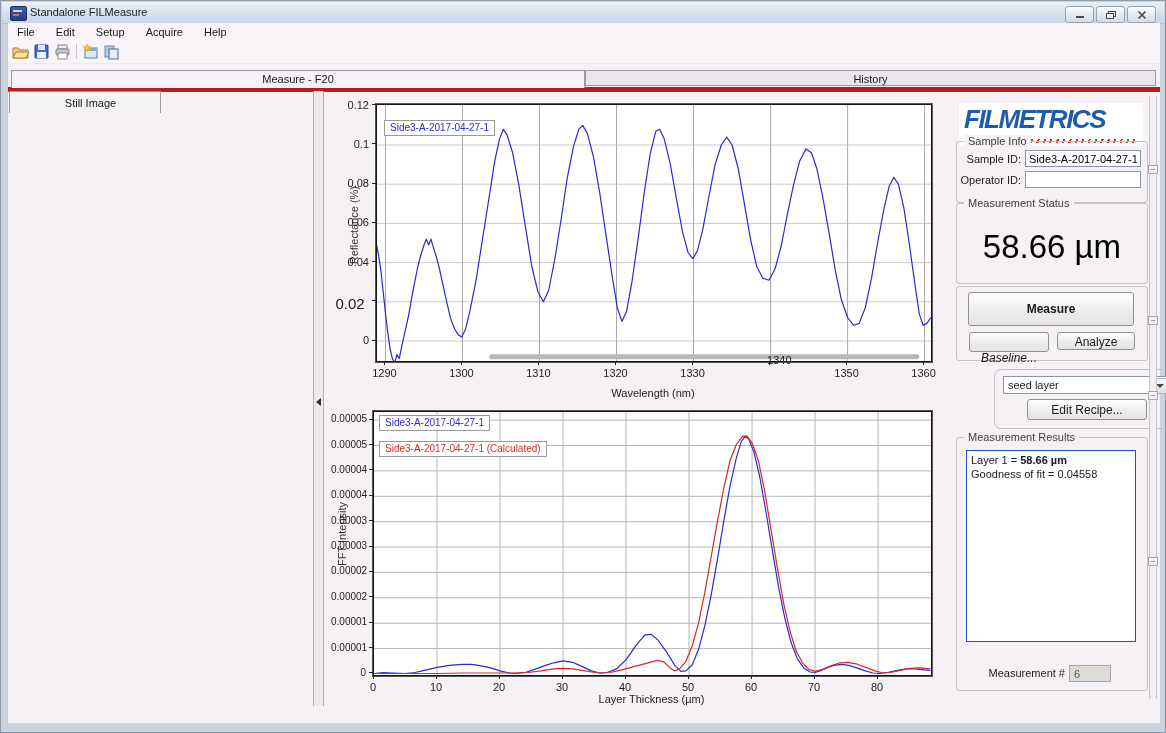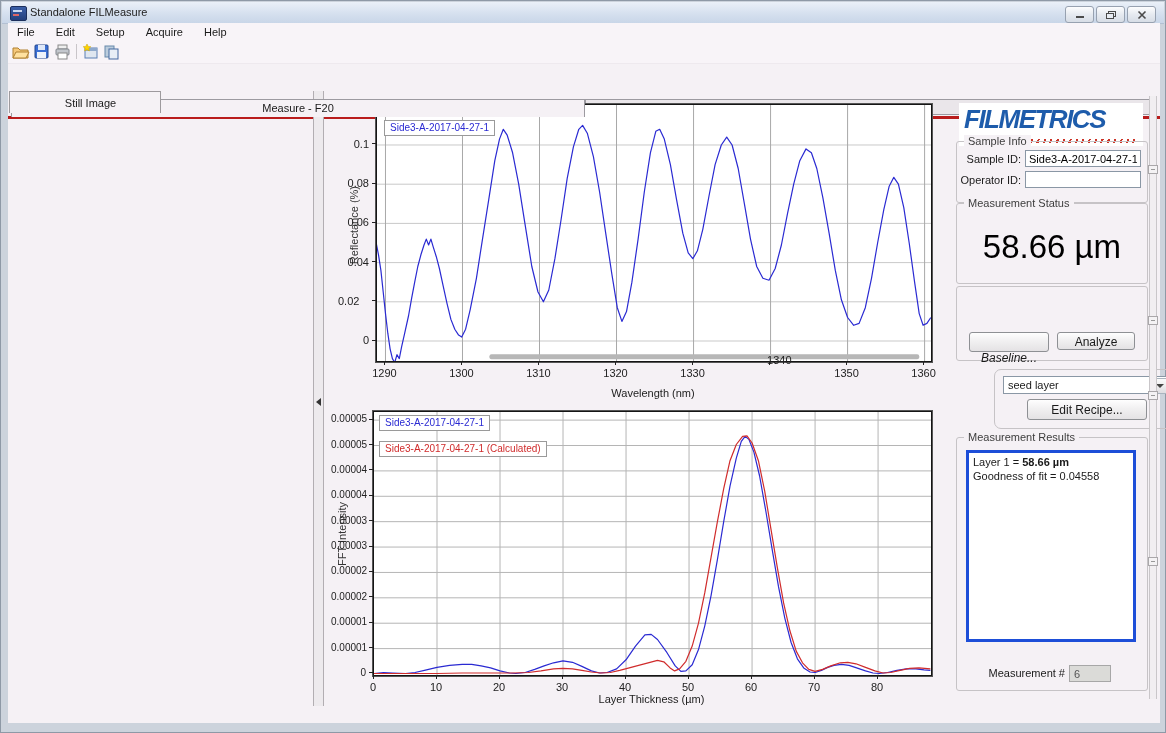--- a/index.html
+++ b/index.html
@@ -18,21 +18,21 @@
     background:linear-gradient(#fdfdfe,#e6eaf0 50%,#d7dde6);}
   .winbtn svg{position:absolute;left:50%;top:50%;transform:translate(-50%,-50%);}
   
   #client{position:absolute;left:7px;top:22px;width:1152px;height:700px;background:#f5f1f5;}
   #menubar{position:absolute;left:0;top:0;width:100%;height:18px;background:#f8f4f8;}
   .menuitem{display:inline-block;padding:3px 9px 0 9px;font-size:11px;}
   #toolbar{position:absolute;left:0;top:18px;width:100%;height:22px;background:#f8f4f8;border-bottom:1px solid #eee9ee;}
   .tbi{position:absolute;top:2px;width:18px;height:18px;}
   .tbsep{position:absolute;top:3px;width:1px;height:15px;background:#c9c5c9;}
   
-  #tabstrip{position:absolute;left:0;top:46px;width:100%;height:18px;border-bottom:3px solid #b91c1c;margin-top:29px;}
+  #tabstrip{position:absolute;left:0;top:46px;width:100%;height:18px;border-bottom:5px solid #b91c1c;}
   .maintab{position:absolute;top:1px;height:16px;border:1px solid #9c9aa0;text-align:center;
     padding-top:2px;box-sizing:border-box;background:#eae6ea;font-size:11px;}
   .maintab.active{background:#f5f1f5;height:18px;border-bottom:none;z-index:2;}
   #stilltab{position:absolute;left:1px;top:68px;width:152px;height:22px;border:1px solid #9d9a9d;border-bottom:none;
     background:#f5f2f5;text-align:center;padding-top:5px;box-sizing:border-box;z-index:2;padding-left:11px;}
   #campanel{position:absolute;left:1px;top:89px;width:302px;height:594px;border:1px solid #9d9a9d;background:#f5f2f5;box-sizing:border-box;}
   #zoomlabel{position:absolute;left:7px;top:9px;}
   #slidertrack{position:absolute;left:42px;top:14px;width:136px;height:3px;background:#e8e4e8;
     border:1px solid #b9b5b9;border-radius:2px;}
   #sliderthumb{position:absolute;left:62px;top:-8px;width:9px;height:17px;background:linear-gradient(#f8f8f8,#d8dce2);
@@ -89,21 +89,21 @@
   #statusvalue{position:absolute;left:0;right:0;top:24px;text-align:center;font-size:33px;color:#000;}
   .btn{position:absolute;background:linear-gradient(#fefefe,#f1f0f1 45%,#e4e2e4);border:1px solid #8e9094;
     border-radius:3px;text-align:center;box-sizing:border-box;font-size:12px;}
   #combo{position:absolute;left:8px;top:6px;width:168px;height:18px;border:1px solid #8a97a5;background:#fff;box-sizing:border-box;}
   #combotext{position:absolute;left:4px;top:2px;font-size:11px;}
   #combobtn{position:absolute;right:1px;top:1px;width:16px;height:14px;background:linear-gradient(#fbfbfb,#dfdde1);
     border:1px solid #aab4bf;border-radius:2px;}
   #combobtn:after{content:"";position:absolute;left:4px;top:5px;border-left:4px solid transparent;
     border-right:4px solid transparent;border-top:4px solid #444;}
   #resultlist{position:absolute;left:9px;top:12px;width:170px;height:192px;background:#fff;
-    border:3px solid #1d4ed8;padding:2px 4px;box-sizing:border-box;font-size:11px;line-height:14px;}
+    border:1px solid #1d4ed8;padding:2px 4px;box-sizing:border-box;font-size:11px;line-height:14px;}
   #measnumfield{position:absolute;left:112px;top:227px;width:42px;height:17px;background:#dbdbd8;
     border:1px solid #a7a7a7;font-size:11px;color:#555;padding:1px 4px;box-sizing:border-box;}
   
   #griptrack{position:absolute;left:1141px;top:73px;width:8px;height:603px;background:#f1eef1;
     border-left:1px solid #c9c6c9;border-right:1px solid #c9c6c9;box-sizing:border-box;}
   .grip{position:absolute;left:-2px;width:10px;height:9px;background:#f4f2f4;border:1px solid #aaa7aa;box-sizing:border-box;}
   .grip:after{content:"";position:absolute;left:2px;top:3px;width:4px;height:1px;background:#999;}
 </style>
 </head>
 <body>
@@ -222,21 +222,21 @@
         <div class="tklbl" style="left: 339.549px; top: 271px; width: 44px; text-align: center;">1330</div>
         <div class="tk" style="left: 438.069px; top: 265px; width: 1px; height: 4px;"></div>
         <div class="tklbl" style="left: 416.569px; top: 258px; width: 44px; text-align: right;">1340</div>
         <div class="tk" style="left: 515.088px; top: 265px; width: 1px; height: 4px;"></div>
         <div class="tklbl" style="left: 493.588px; top: 271px; width: 44px; text-align: center;">1350</div>
         <div class="tk" style="left: 592.107px; top: 265px; width: 1px; height: 4px;"></div>
         <div class="tklbl" style="left: 570.607px; top: 271px; width: 44px; text-align: center;">1360</div>
         <div class="tk" style="left: 41px; top: 243.506px; width: 4px; height: 1px;"></div>
         <div class="tklbl" style="left: 0px; top: 238.006px; width: 38px; text-align: right; font-size: 11px;">0</div>
         <div class="tk" style="left: 41px; top: 204.302px; width: 4px; height: 1px;"></div>
-        <div class="tklbl" style="left: 7px; top: 198.802px; width: 38px; text-align: left; font-size: 11px;">0.02</div>
+        <div class="tklbl" style="left: 0px; top: 198.802px; width: 38px; text-align: center; font-size: 15px;">0.02</div>
         <div class="tk" style="left: 41px; top: 165.099px; width: 4px; height: 1px;"></div>
         <div class="tklbl" style="left: 0px; top: 159.599px; width: 38px; text-align: right; font-size: 11px;">0.04</div>
         <div class="tk" style="left: 41px; top: 125.895px; width: 4px; height: 1px;"></div>
         <div class="tklbl" style="left: 0px; top: 120.395px; width: 38px; text-align: right; font-size: 11px;">0.06</div>
         <div class="tk" style="left: 41px; top: 86.6914px; width: 4px; height: 1px;"></div>
         <div class="tklbl" style="left: 0px; top: 81.1914px; width: 38px; text-align: right; font-size: 11px;">0.08</div>
         <div class="tk" style="left: 41px; top: 47.4877px; width: 4px; height: 1px;"></div>
         <div class="tklbl" style="left: 0px; top: 41.9877px; width: 38px; text-align: right; font-size: 11px;">0.1</div>
         <div class="tk" style="left: 41px; top: 8.28407px; width: 4px; height: 1px;"></div>
         <div class="tklbl" style="left: 0px; top: 2.78407px; width: 38px; text-align: right; font-size: 11px;">0.12</div>
@@ -327,20 +327,21 @@
       <div class="flabel" style="left:0px;top:32px;width:64px;">Operator ID:</div>
       <input class="field" style="left: 68px; top: 29px; width: 116px; height: 17px;">
     </div>
 
     <div class="group" style="left:948px;top:180px;width:190px;height:79px;">
       <div class="grouplabel">Measurement Status</div>
       <div id="statusvalue">58.66 µm</div>
     </div>
 
     <div class="group" style="left:948px;top:263px;width:190px;height:73px;">
+      <div class="btn" style="left:11px;top:5px;width:166px;height:34px;padding-top:9px;font-weight:bold;">Measure</div>
       <div class="btn" style="left:12px;top:45px;width:80px;height:18px;padding-top:18px;font-style:italic;">Baseline...</div>
       <div class="btn" style="left:100px;top:45px;width:78px;height:18px;padding-top:2px;">Analyze</div>
     </div>
 
     <div class="group" style="left:986px;top:346px;width:184px;height:58px;border-radius:7px;">
       <div id="combo">
         <div id="combotext">seed layer</div>
         <div id="combobtn"></div>
       </div>
       <div class="btn" style="left:32px;top:29px;width:120px;height:21px;padding-top:3px;">Edit Recipe...</div>

